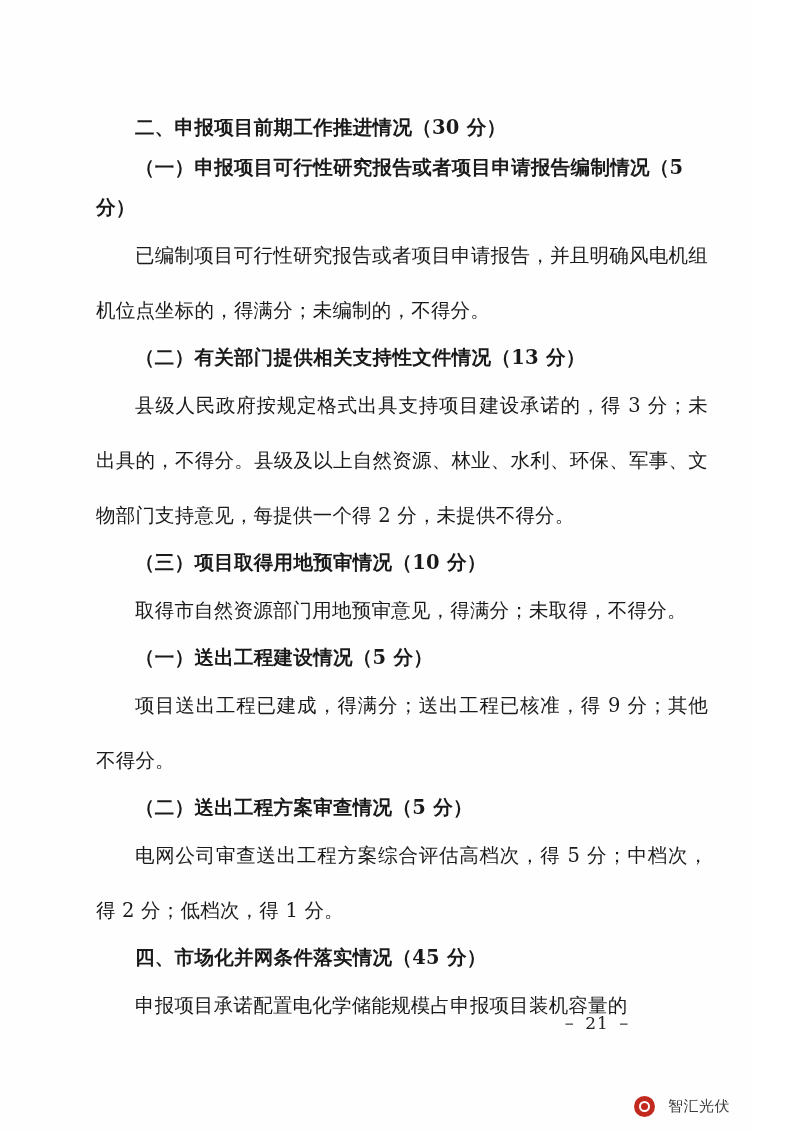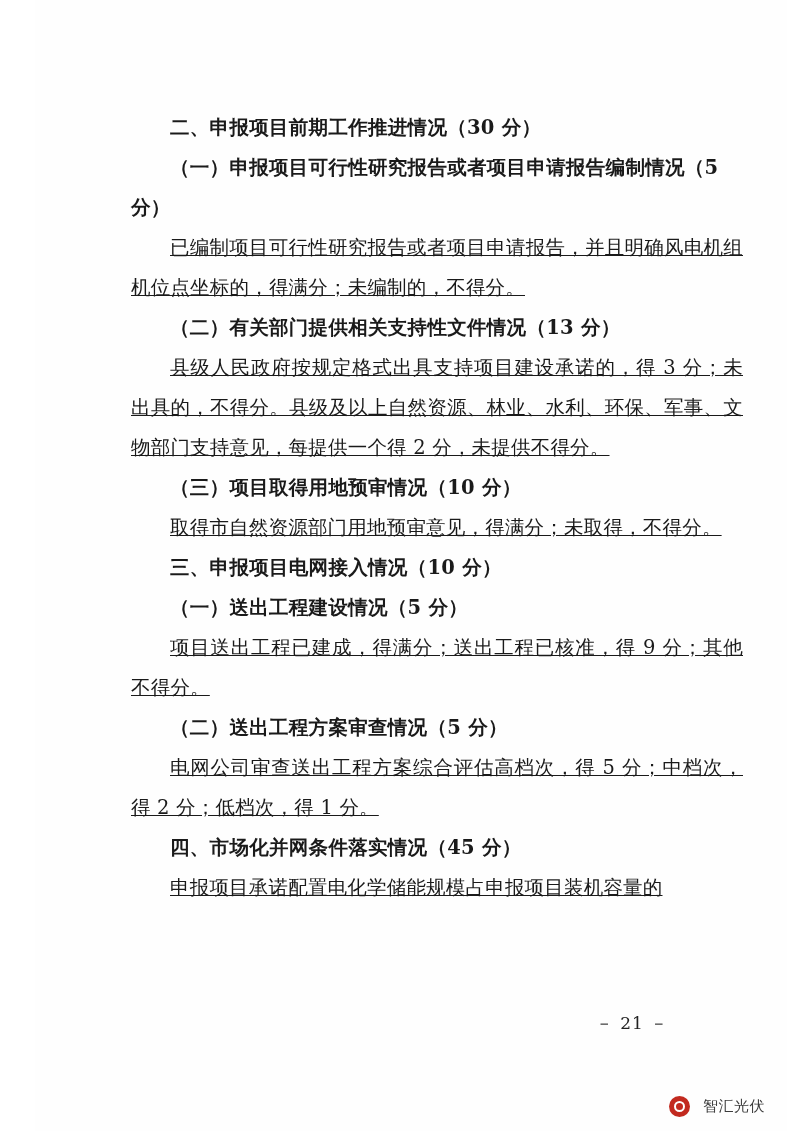--- a/index.html
+++ b/index.html
@@ -15,36 +15,34 @@
     color: #1a1a1a;
     overflow: hidden;
   }
   .page {
     position: absolute;
     left: 0;
     top: 0;
     width: 752px;
     height: 1131px;
     background: #fefefe;
-    margin-left: 35px;
   }
   .content {
     position: absolute;
     left: 96px;
     top: 108px;
     width: 612px;
   }
   .para {
     font-size: 19.5px;
-    line-height: 40px;
+    line-height: 55px;
     text-align: justify;
     text-justify: inter-ideograph;
     margin: 0 0 0 0;
     letter-spacing: 0.2px;
-    text-decoration: underline;
   }
   .heading {
     font-weight: bold;
     font-size: 19.5px;
     line-height: 40px;
     text-indent: 2em;
     letter-spacing: 0.3px;
     margin: 0;
   }
   .body-para {
@@ -107,21 +105,20 @@
 
   <div class="content">
 
     <p class="heading">二、申报项目前期工作推进情况（30 分）</p>
     <p class="heading">（一）申报项目可行性研究报告或者项目申请报告编制情况（5 分）</p>
     <p class="para body-para">已编制项目可行性研究报告或者项目申请报告，并且明确风电机组机位点坐标的，得满分；未编制的，不得分。</p>
     <p class="heading">（二）有关部门提供相关支持性文件情况（13 分）</p>
     <p class="para body-para">县级人民政府按规定格式出具支持项目建设承诺的，得 3 分；未出具的，不得分。县级及以上自然资源、林业、水利、环保、军事、文物部门支持意见，每提供一个得 2 分，未提供不得分。</p>
     <p class="heading">（三）项目取得用地预审情况（10 分）</p>
     <p class="para body-para">取得市自然资源部门用地预审意见，得满分；未取得，不得分。</p>
-    <p class="heading">三、申报项目电网接入情况（10 分）</p>
     <p class="heading">（一）送出工程建设情况（5 分）</p>
     <p class="para body-para">项目送出工程已建成，得满分；送出工程已核准，得 9 分；其他不得分。</p>
     <p class="heading">（二）送出工程方案审查情况（5 分）</p>
     <p class="para body-para">电网公司审查送出工程方案综合评估高档次，得 5 分；中档次，得 2 分；低档次，得 1 分。</p>
     <p class="heading">四、市场化并网条件落实情况（45 分）</p>
     <p class="para body-para">申报项目承诺配置电化学储能规模占申报项目装机容量的</p>
 
   </div>
 
   <div class="page-number">

